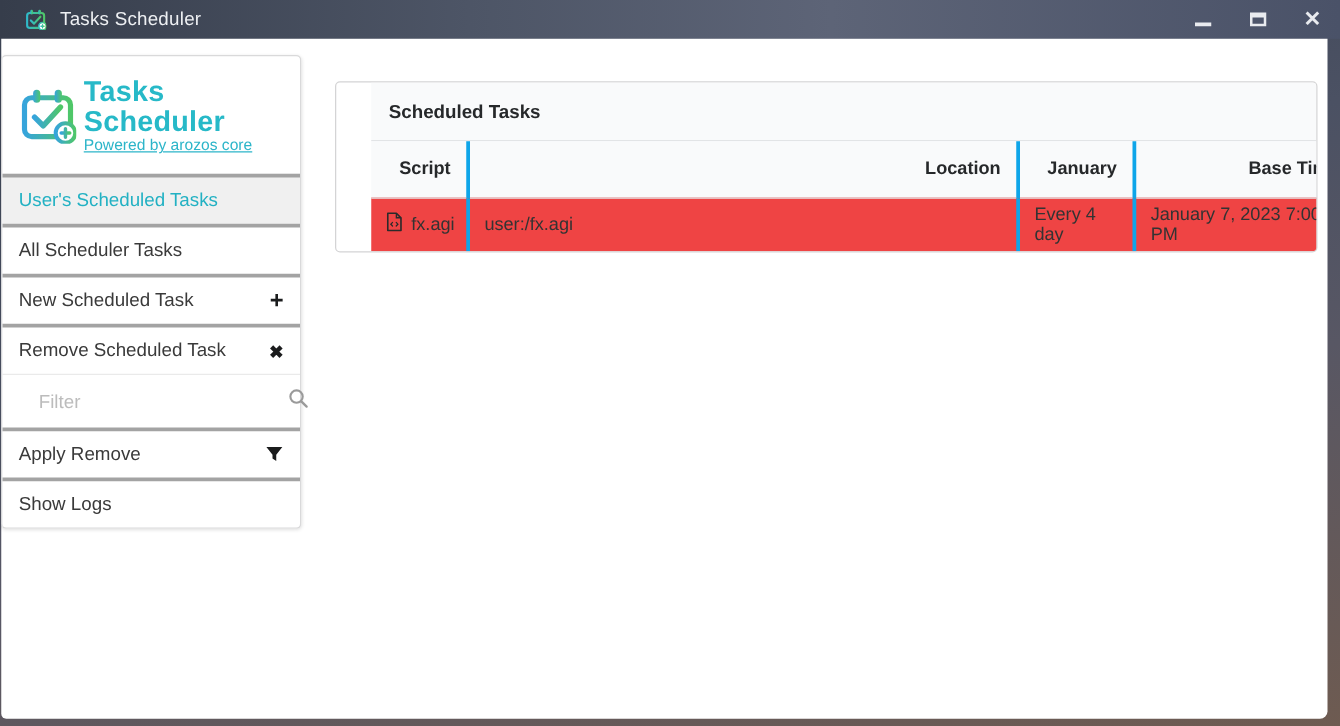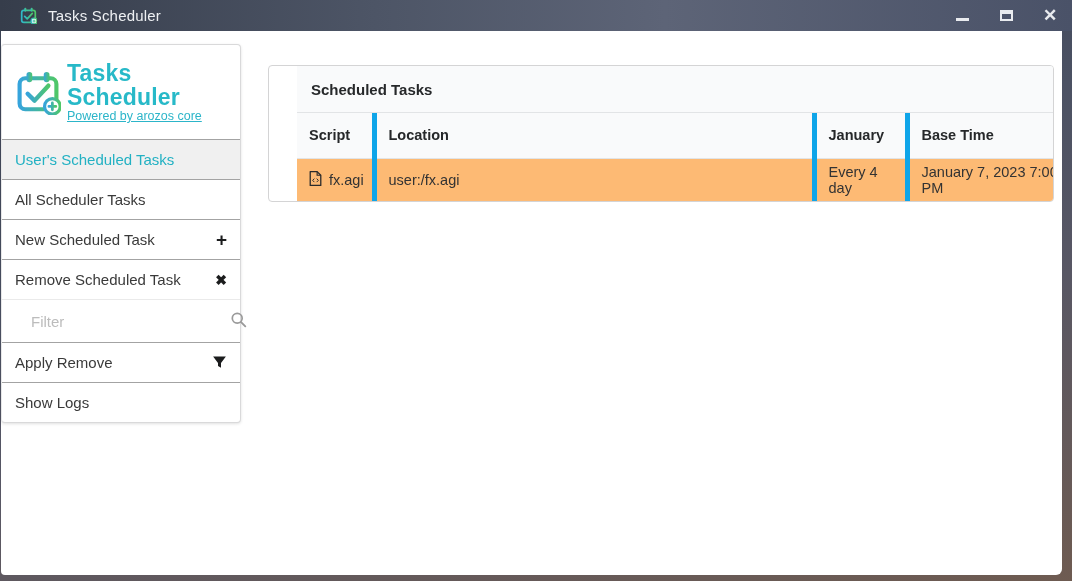--- a/index.html
+++ b/index.html
@@ -39,21 +39,21 @@
   }
   .logo-block { display:flex; align-items:center; padding:16px 12px 16px 13px; }
   .logo-icon { width:46px; height:46px; flex:0 0 auto; }
   .logo-text { margin-left:6px; line-height:1.05; }
   .logo-title { font-size:23px; font-weight:bold; color:#27b9c8; letter-spacing:.2px; }
   .logo-sub { font-size:12.5px; color:#2cb5c9; margin-top:1px;text-decoration:underline; }
 
   .menu { list-style:none; }
   .menu li {
     position:relative; height:40px; display:flex; align-items:center;
-    padding:0 13px; border-top:1px solid #a3a3a3; font-size:15px; color:#3a3a3a;
+    padding:0 13px; border-top:3px solid #a3a3a3; font-size:15px; color:#3a3a3a;
     cursor:pointer;
   }
   .menu li.selected { background:#f0f0f0; color:#22b1c3; }
   .menu li .right-ic { margin-left:auto; display:flex; align-items:center; }
   .ic-plus { font-size:19px; font-weight:bold; color:#1b1c1d; line-height:1; }
   .ic-x { font-size:14px; font-weight:bold; color:#1b1c1d; line-height:1; }
   .filter-row { border-top:1px solid #eaeaea; height:43px; display:flex; align-items:center;
     padding:0 29px; }
   .filter-input { border:none; outline:none; flex:1; font-size:15px; color:#444;
     font-family:"Liberation Sans", sans-serif; background:transparent; }
@@ -64,26 +64,26 @@
     position:absolute; left:267px; top:34px; width:786px; height:137px;
     background:#fff; border:1px solid #d4d4d5; border-radius:4px; overflow:hidden;padding-left:28px;
   }
   .panel-header {
     height:47px; background:#f9fafb; border-bottom:1px solid #e2e4e6;
     display:flex; align-items:center; padding:0 14px;
     font-size:15px; font-weight:bold; color:#26282a;
   }
   table.tasks { width:100%; border-collapse:collapse; table-layout:fixed; }
   table.tasks th {
-    height:45px; background:#f9fafb; text-align:left; font-size:14.5px; font-weight:bold;
+    height:45px; background:#f9fafb; text-align:right; font-size:14.5px; font-weight:bold;
     color:#26282a; padding:0 12px; border-bottom:1px solid #e2e4e6;
   }
-  table.tasks th + th, table.tasks td + td { border-left:5px solid #0ea5e9; }
+  table.tasks th + th, table.tasks td + td { border-left:3px solid #0ea5e9; }
   table.tasks td {
-    height:43px; font-size:14.5px; color:#333; padding:0 12px; background:#fdba74;
+    height:43px; font-size:14.5px; color:#333; padding:0 12px; background:#ef4444;
   }
   .col-script { width:77px; } .col-location { width:440px; }
   .col-interval { width:93px; } .col-basetime { width:176px; }
   .script-cell { display:flex; align-items:center; gap:7px; }
 </style>
 </head>
 <body>
 
 <div class="titlebar">
   <span class="app-icon">

